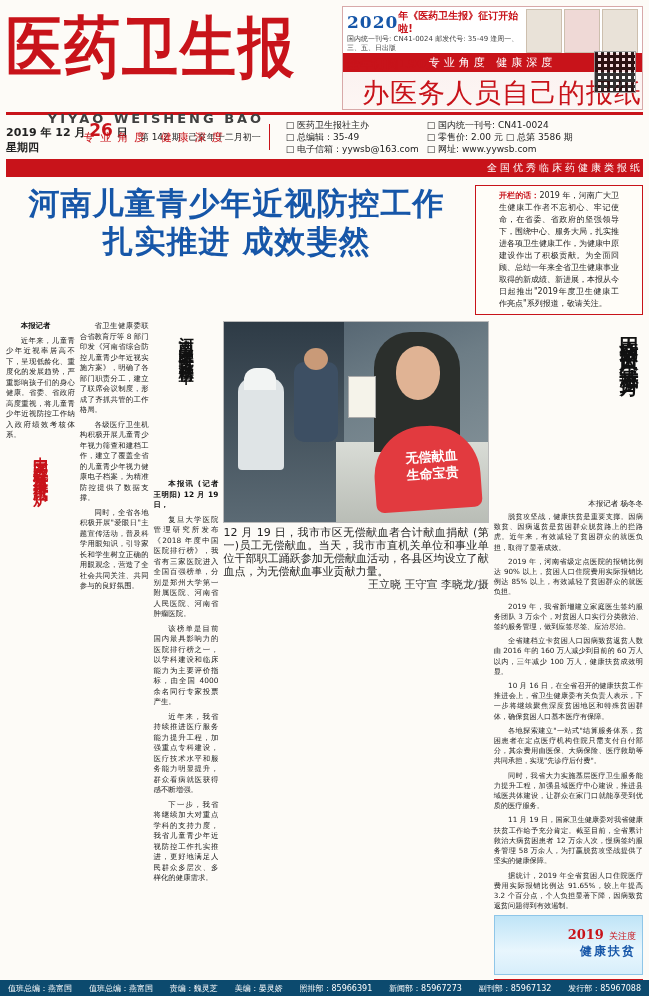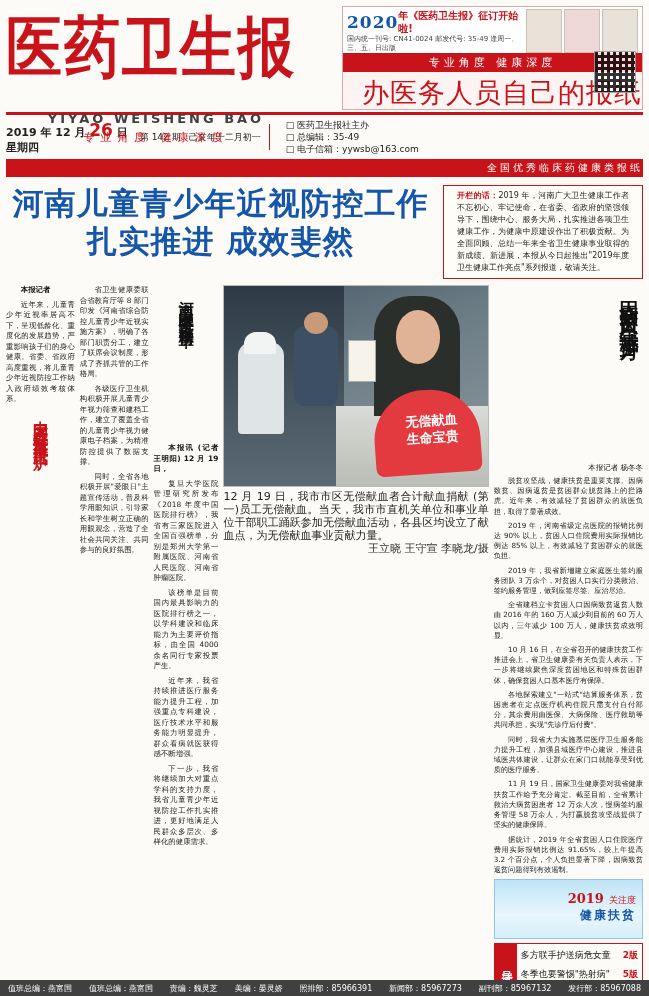--- a/index.html
+++ b/index.html
@@ -98,21 +98,21 @@
   .head-left{flex:1;text-align:center;padding-right:8px;}
   .headline1{
     font-family:"DejaVu Serif","Liberation Serif",serif;
     font-size:31px;font-weight:bold;color:#1656a8;letter-spacing:1px;line-height:1.22;
   }
   .headline2{
     font-family:"DejaVu Serif","Liberation Serif",serif;
     font-size:31px;font-weight:bold;color:#1656a8;letter-spacing:1px;line-height:1.22;
   }
   .kaipian{
-    width:200px;border:1px solid #c8131a;padding:4px 13px;box-sizing:border-box;
+    width:168px;border:1px solid #c8131a;padding:4px 23px;box-sizing:border-box;
     font-size:8px;line-height:12px;color:#222;text-align:justify;
     background:#fffdf8;
   }
 
   
   .body-area{display:flex;margin-top:6px;gap:5px;}
   .col{font-size:7.4px;line-height:10.5px;text-align:justify;color:#222;}
   .col p{margin:0 0 4px 0;text-indent:2em;}
   .byline{font-weight:bold;color:#111;}
   .vert-title{
@@ -157,21 +157,21 @@
   .daodu .lbl{
     width:22px;background:#c8131a;color:#fff;font-size:11px;font-weight:bold;
     display:flex;align-items:center;justify-content:center;writing-mode:vertical-rl;letter-spacing:2px;
   }
   .daodu .items{flex:1;font-size:9px;line-height:19px;padding:2px 4px;box-sizing:border-box;}
   .daodu .items div{display:flex;justify-content:space-between;}
   .daodu .pg{color:#c8131a;font-weight:bold;}
 
   
   .footer{
-    position:absolute;left:0;bottom:0;width:649px;height:16px;background:#404040;color:#fff;
+    position:absolute;left:0;bottom:0;width:649px;height:16px;background:#0c4a6e;color:#fff;
     font-size:8px;display:flex;align-items:center;justify-content:space-between;padding:0 8px;box-sizing:border-box;
   }
   .footer span{white-space:nowrap;}
 </style>
 </head>
 <body>
 
 <div class="page">
 
   <div class="masthead">
@@ -222,20 +222,25 @@
       <div>星期四</div>
     </div>
     <div class="infocol">第 142 期</div>
     <div class="infocol">己亥年十二月初一</div>
     <div class="sep"></div>
     <div class="infocol">
       <div>□ 医药卫生报社主办</div>
       <div>□ 总编辑：35-49</div>
       <div>□ 电子信箱：yywsb@163.com</div>
     </div>
+    <div class="infocol">
+      <div>□ 国内统一刊号: CN41-0024</div>
+      <div>□ 零售价: 2.00 元   □ 总第 3586 期</div>
+      <div>□ 网址: www.yywsb.com</div>
+    </div>
   </div>
 
   <div class="slogan">全国优秀临床药健康类报纸</div>
 
   <div class="head-area">
     <div class="head-left">
       <div class="headline1">河南儿童青少年近视防控工作</div>
       <div class="headline2">扎实推进  成效斐然</div>
     </div>
     <div class="kaipian">

